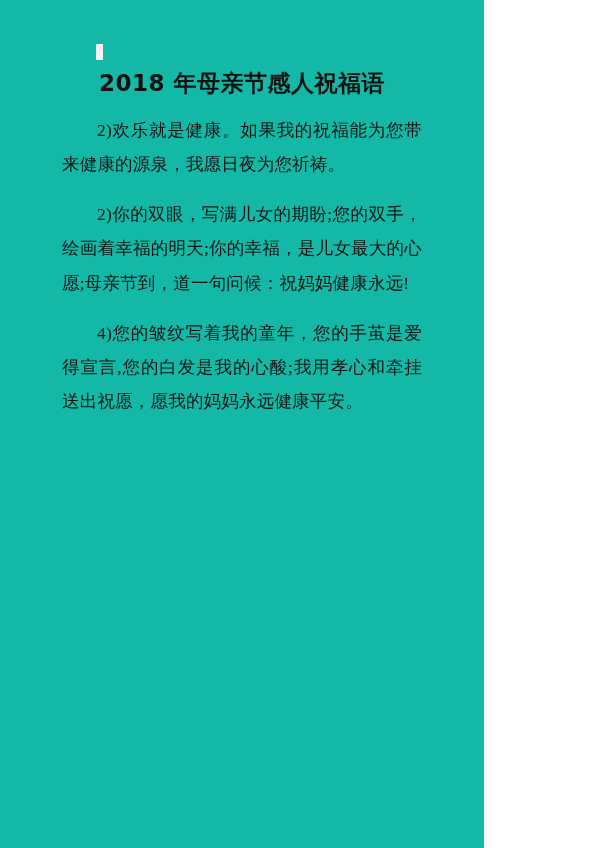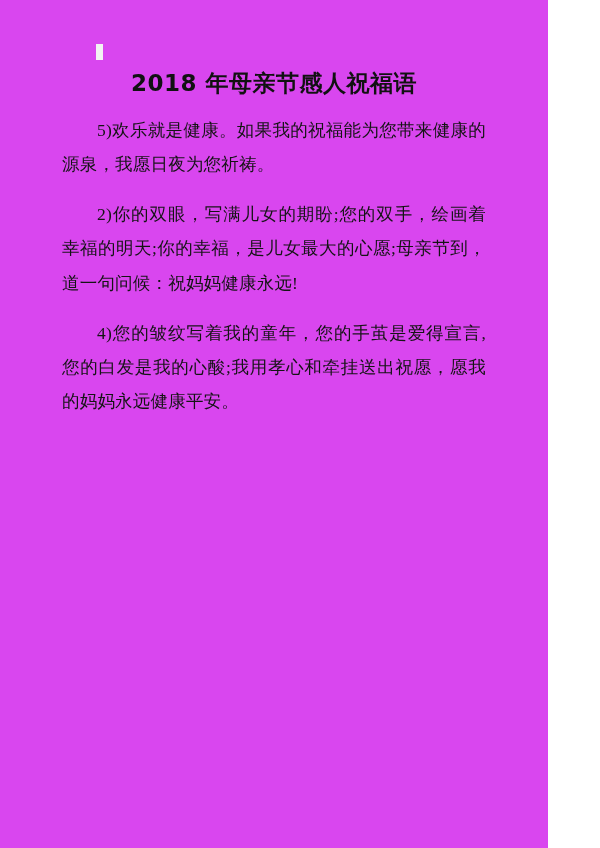--- a/index.html
+++ b/index.html
@@ -9,23 +9,23 @@
   body {
     width: 600px;
     height: 848px;
     background: #ffffff;
     font-family: "Liberation Serif", "DejaVu Serif", serif;
     color: #1a1a1a;
     overflow: hidden;
   }
   .page {
     position: relative;
-    width: 548px;
+    width: 484px;
     height: 848px;
-    background: #d946ef;
+    background: #14b8a6;
     box-sizing: border-box;
     padding: 48px 62px 40px 62px;
   }
   .corner-mark {
     position: absolute;
     left: 96px;
     top: 44px;
     width: 7px;
     height: 16px;
     background: #f2f2f2;
@@ -55,21 +55,21 @@
 </style>
 </head>
 <body>
 
 <div class="page">
 
   <div class="corner-mark"></div>
 
   <h1 class="doc-title">2018 年母亲节感人祝福语</h1>
 
-  <p class="para">5)欢乐就是健康。如果我的祝福能为您带来健康的源泉，我愿日夜为您祈祷。</p>
+  <p class="para">2)欢乐就是健康。如果我的祝福能为您带来健康的源泉，我愿日夜为您祈祷。</p>
 
   <p class="para">2)你的双眼，写满儿女的期盼;您的双手，绘画着幸福的明天;你的幸福，是儿女最大的心愿;母亲节到，道一句问候：祝妈妈健康永远!</p>
 
 
   <p class="para">4)您的皱纹写着我的童年，您的手茧是爱得宣言,您的白发是我的心酸;我用孝心和牵挂送出祝愿，愿我的妈妈永远健康平安。</p>
 
 
 </div>
 
 </body></html>

